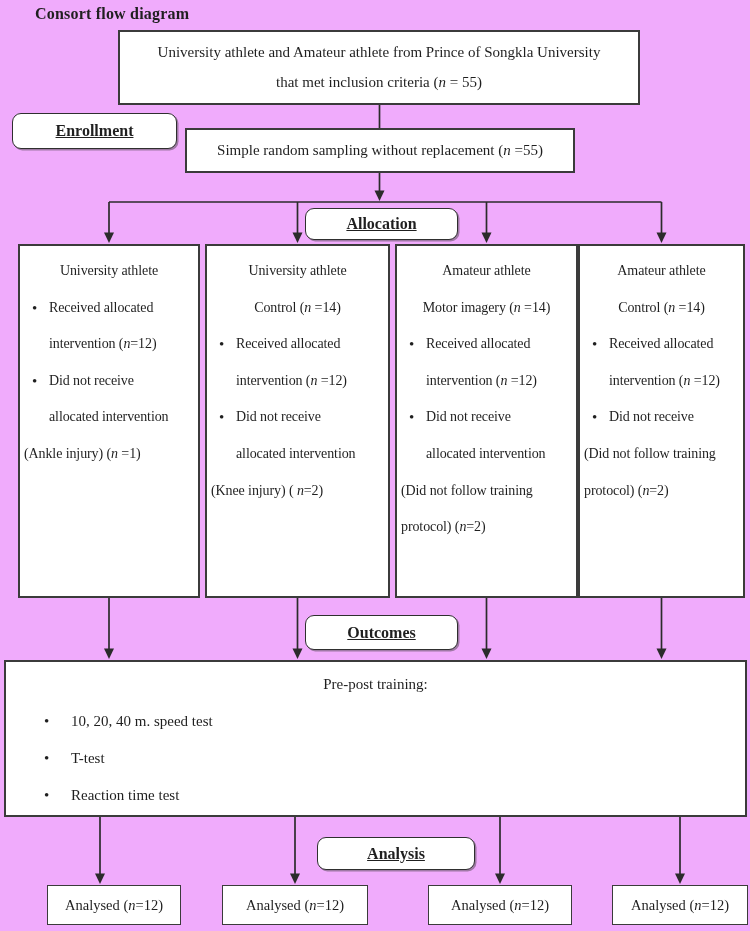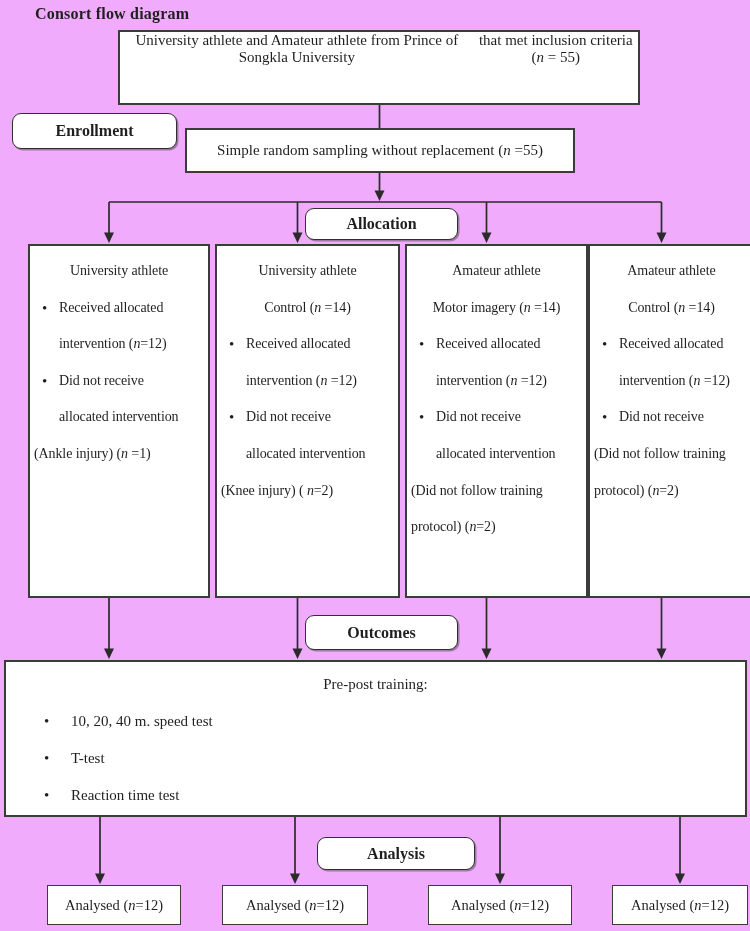--- a/index.html
+++ b/index.html
@@ -19,42 +19,41 @@
   .box{
     border:2px solid #3b3b3b;
     background:#ffffff;
   }
   .stage-label{
     border:1.6px solid #2f2f2f;
     border-radius:9px;
     background:#ffffff;
     box-shadow:1.5px 1.5px 0 rgba(60,60,60,0.45);
     display:flex;align-items:center;justify-content:center;
-    font-weight:bold;font-size:16px;
+    font-weight:bold;font-size:16px;text-decoration:underline;
   }
   #top-box{
     left:118px;top:30px;width:522px;height:75px;
-    display:flex;flex-direction:row;justify-content:space-evenly;
+    display:flex;flex-direction:column;justify-content:space-evenly;
     text-align:center;font-size:15px;
   }
   #enrollment-label{left:12px;top:113px;width:165px;height:36px;}
   #sampling-box{
     left:185px;top:128px;width:390px;height:45px;
     display:flex;align-items:center;justify-content:center;
     text-align:center;font-size:15px;
   }
   #allocation-label{left:305px;top:208px;width:153px;height:32px;}
   #outcomes-label{left:305px;top:615px;width:153px;height:35px;}
   #analysis-label{left:317px;top:837px;width:158px;height:33px;}
   .alloc-col{
     top:244px;height:354px;
     padding-top:7px;
     font-size:14px;letter-spacing:-0.1px;
     line-height:36.6px;
-    margin-left:10px;
   }
   .line{white-space:nowrap;}
   .line.center{text-align:center;}
   .line.bullet{position:relative;padding-left:29px;}
   .line.bullet::before{
     content:"\2022";
     position:absolute;left:12px;
     font-size:15px;
   }
   .line.bullet-cont{padding-left:29px;}

